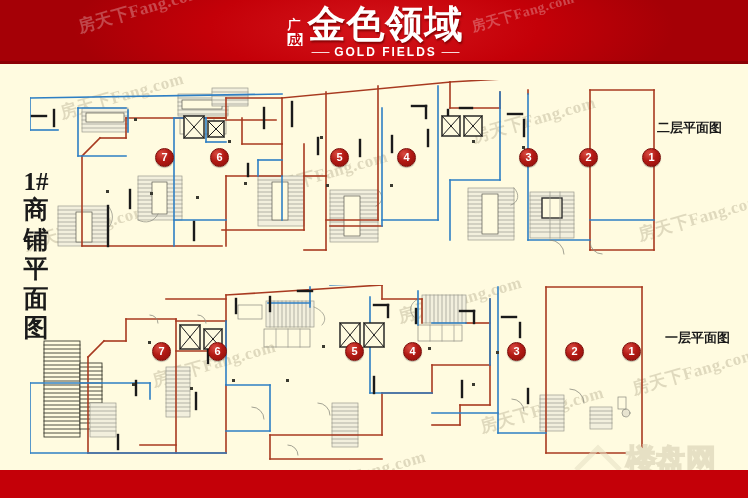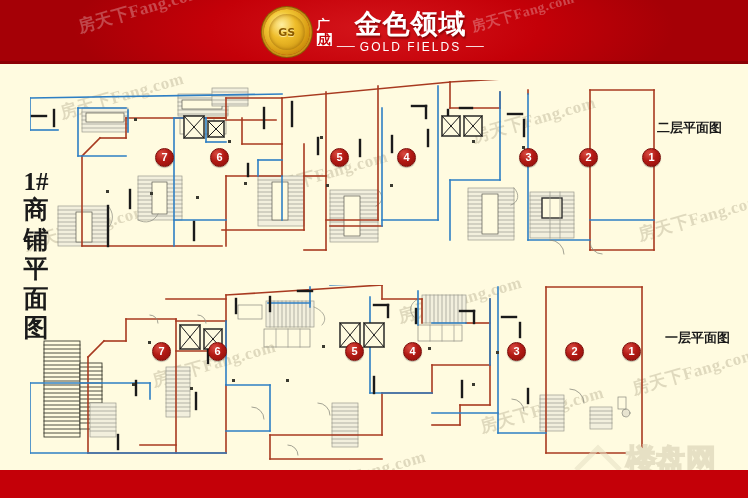--- a/index.html
+++ b/index.html
@@ -64,28 +64,28 @@
   .brand-mark span {
     font-size: 13px; color: #FFFFFF; font-weight: bold;
     line-height: 1.05;
     font-family: "DejaVu Sans", sans-serif;
   }
   .brand-mark .bm2 {
     background: #FFFFFF; color: #C40008; padding: 0 1px;
   }
   .title-block { display: flex; flex-direction: column; align-items: center; }
   .brand-cn {
-    font-size: 27px; font-weight: bold; color: #FFFFFF;
+    font-size: 38px; font-weight: bold; color: #FFFFFF;
     line-height: 1.0; letter-spacing: 1px;
     font-family: Liberation Sans, sans-serif;
     text-shadow: 1px 2px 2px rgba(110,0,0,.75);
   }
   .brand-en-row { display: flex; align-items: center; gap: 5px; margin-top: 2px; }
   .brand-en {
-    font-size: 12px; color: #FFFFFF; letter-spacing: 2px; font-weight: normal;
+    font-size: 12px; color: #FFFFFF; letter-spacing: 2px; font-weight: bold;
   }
   .en-dash { width: 18px; height: 1px; background: rgba(255,255,255,.85); }
 
   
   .footer-bar {
     position: absolute; left: 0; bottom: 0;
     width: 748px; height: 28px;
     background: #C40008;
   }
 
@@ -159,23 +159,20 @@
 </head>
 <body>
 
 <div id="page">
 
   <div class="header-bar">
     <div class="wm wm-light" style="left:76px; top:-2px;">房天下Fang.com</div>
     <div class="wm wm-light wm-sm" style="left:470px; top:4px;">房天下Fang.com</div>
 
     <div class="header-inner">
-      <div class="seal">
-        <span class="seal-txt">GS</span>
-      </div>
       <div class="brand-mark">
         <span class="bm1">广</span>
         <span class="bm2">成</span>
       </div>
       <div class="title-block">
         <div class="brand-cn">金色领域</div>
         <div class="brand-en-row">
           <div class="en-dash"></div>
           <div class="brand-en">GOLD FIELDS</div>
           <div class="en-dash"></div>

